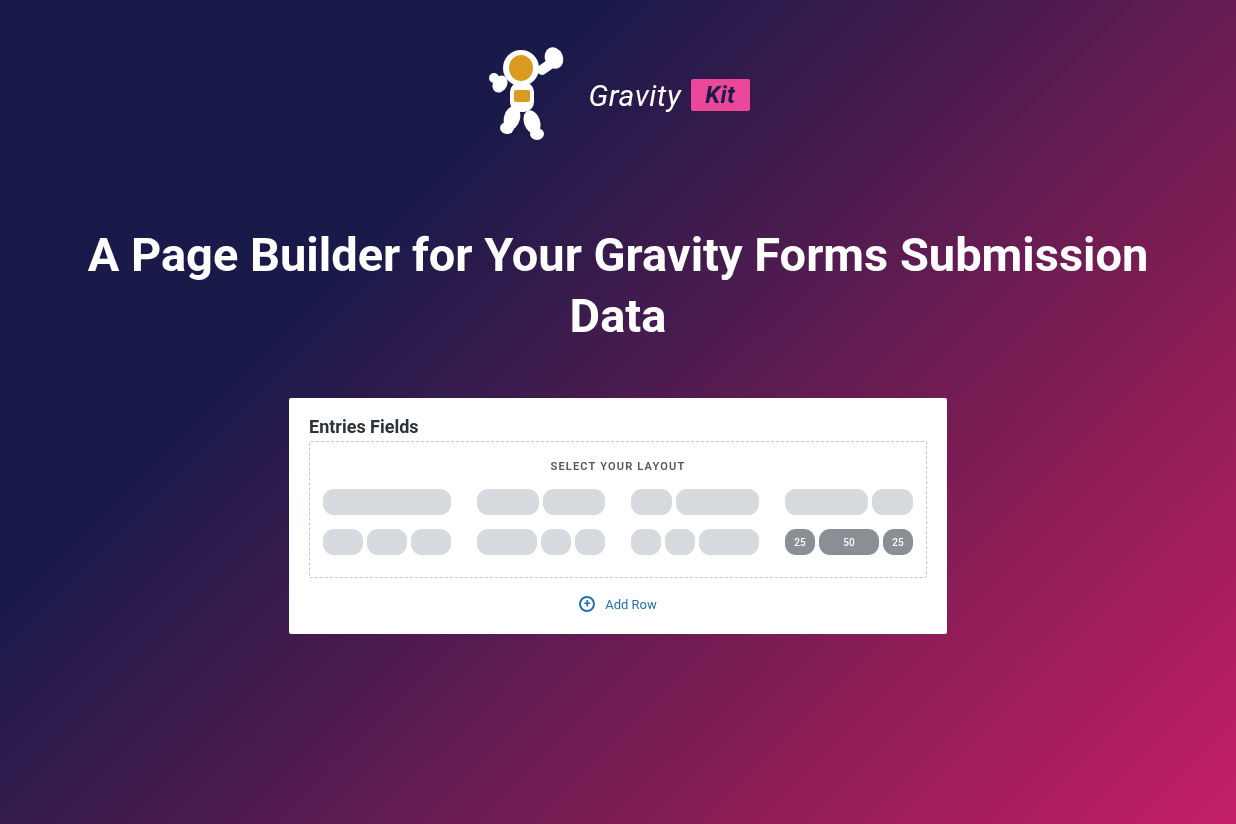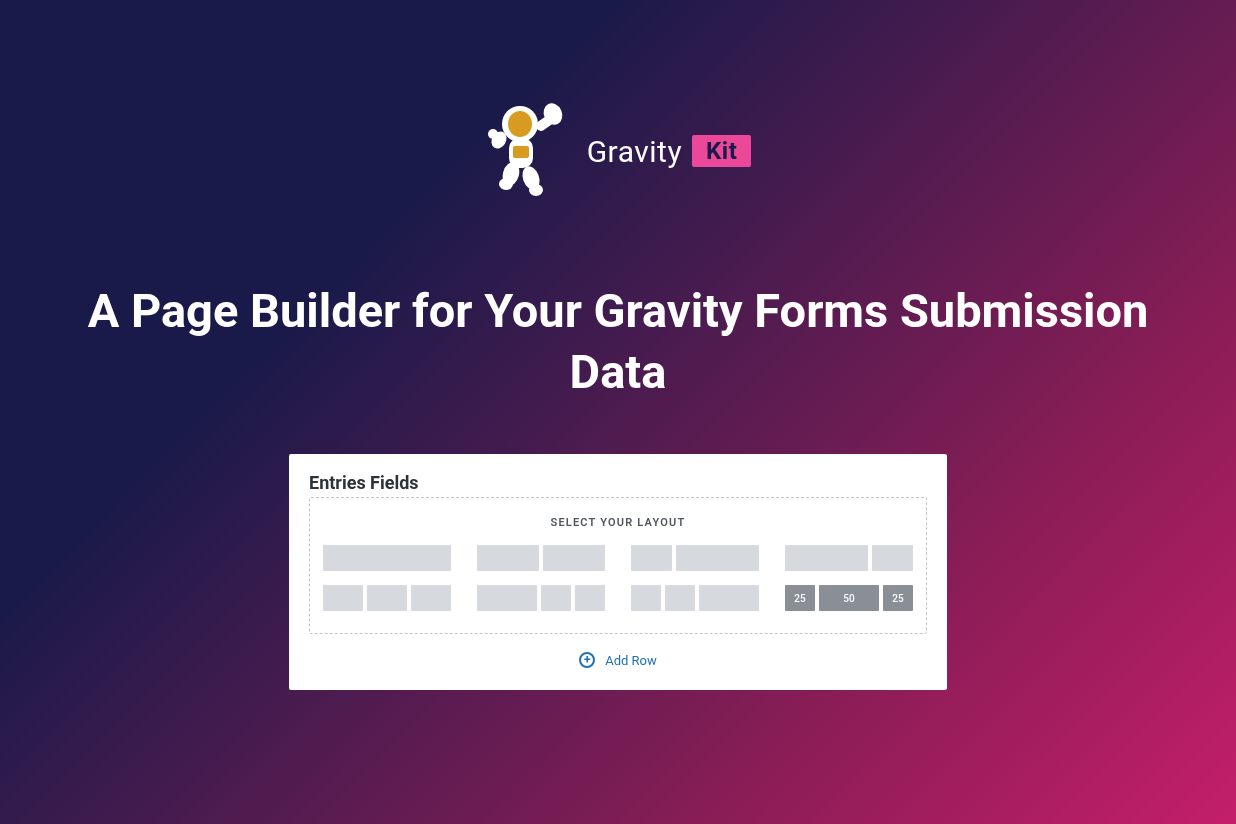--- a/index.html
+++ b/index.html
@@ -7,22 +7,23 @@
       width: 1236px;
       height: 824px;
       background: linear-gradient(135deg, #1a1a4a 0%, #1a1a4a 30%, #8b1d56 75%, #c41e6a 100%);
       font-family: -apple-system, BlinkMacSystemFont, "Segoe UI", Roboto, "Helvetica Neue", Arial, sans-serif;
       overflow: hidden;
     }
     .logo-section {
       display: flex;
       align-items: center;
       justify-content: center;
-      padding-top: 96px;
+      padding-top: 40px;
       gap: 12px;
+      font-style: italic;
     }
     .astronaut-icon {
       width: 90px;
       height: 110px;
       position: relative;
     }
     .brand-text {
       display: flex;
       align-items: center;
       gap: 10px;
@@ -95,21 +96,21 @@
     }
     .layout-option {
       display: flex;
       gap: 4px;
       cursor: pointer;
       width: 128px;
     }
     .layout-block {
       background: #d6d9dd;
       height: 26px;
-      border-radius: 1px;
+      border-radius: 11px;
     }
     .layout-option.active .layout-block {
       background: #8a8f96;
       display: flex;
       align-items: center;
       justify-content: center;
       color: #fff;
       font-size: 10px;
       font-weight: 500;
     }

